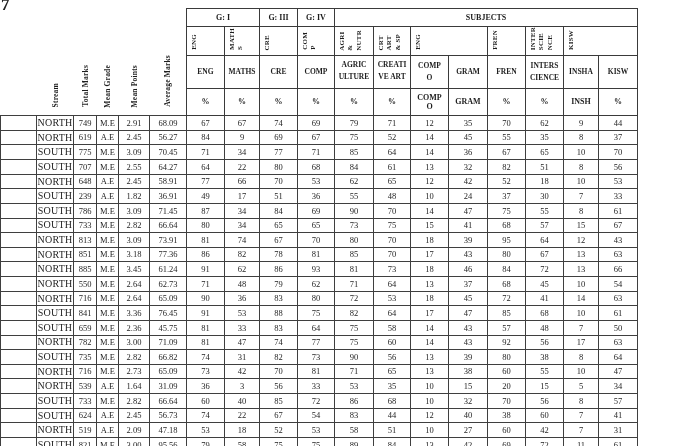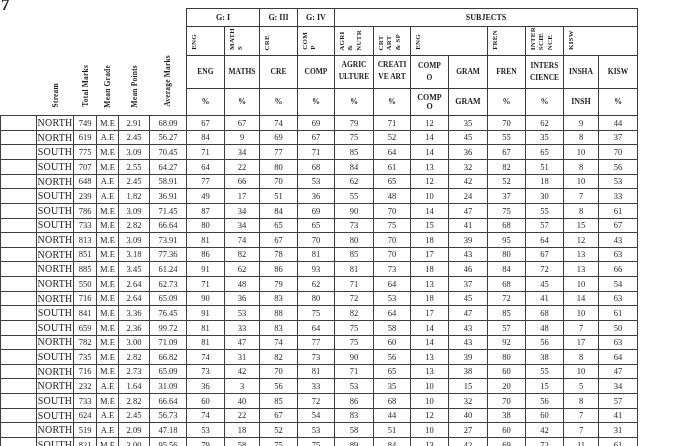--- a/index.html
+++ b/index.html
@@ -492,21 +492,21 @@
           <td>68</td>
           <td>10</td>
           <td>61</td>
         </tr>
         <tr>
           <td class="c0"></td>
           <td class="stream">SOUTH</td>
           <td class="lnum">659</td>
           <td class="lnum">M.E</td>
           <td class="lnum">2.36</td>
-          <td class="lnum">99.72</td>
+          <td class="lnum">45.75</td>
           <td>81</td>
           <td>33</td>
           <td>83</td>
           <td>64</td>
           <td>75</td>
           <td>58</td>
           <td>14</td>
           <td>43</td>
           <td>57</td>
           <td>48</td>
@@ -569,21 +569,21 @@
           <td>13</td>
           <td>38</td>
           <td>60</td>
           <td>55</td>
           <td>10</td>
           <td>47</td>
         </tr>
         <tr>
           <td class="c0"></td>
           <td class="stream">NORTH</td>
-          <td class="lnum">232</td>
+          <td class="lnum">539</td>
           <td class="lnum">A.E</td>
           <td class="lnum">1.64</td>
           <td class="lnum">31.09</td>
           <td>36</td>
           <td>3</td>
           <td>56</td>
           <td>33</td>
           <td>53</td>
           <td>35</td>
           <td>10</td>

